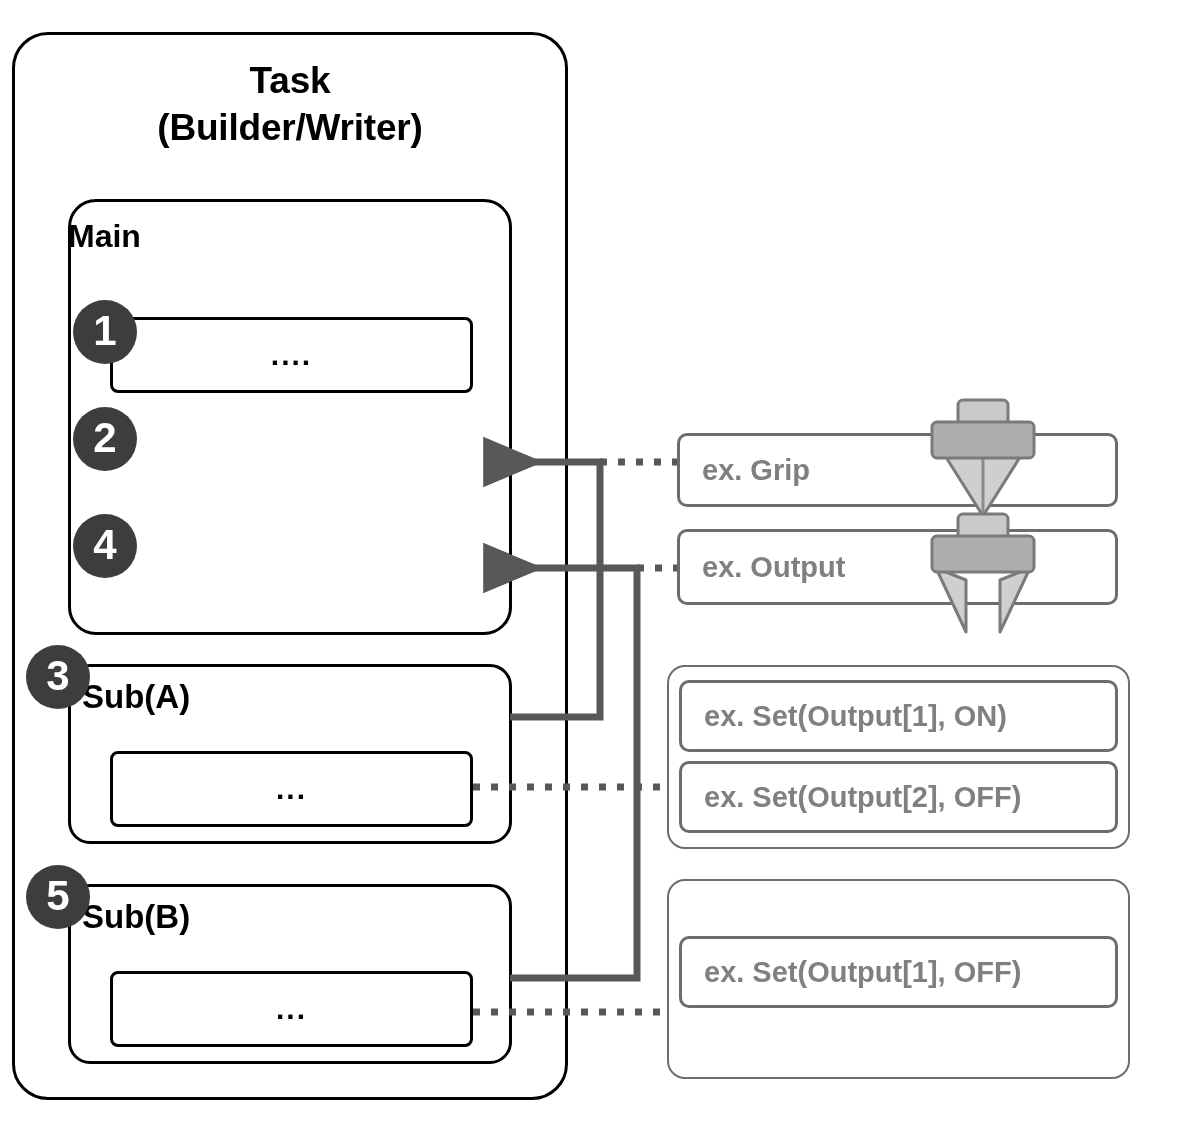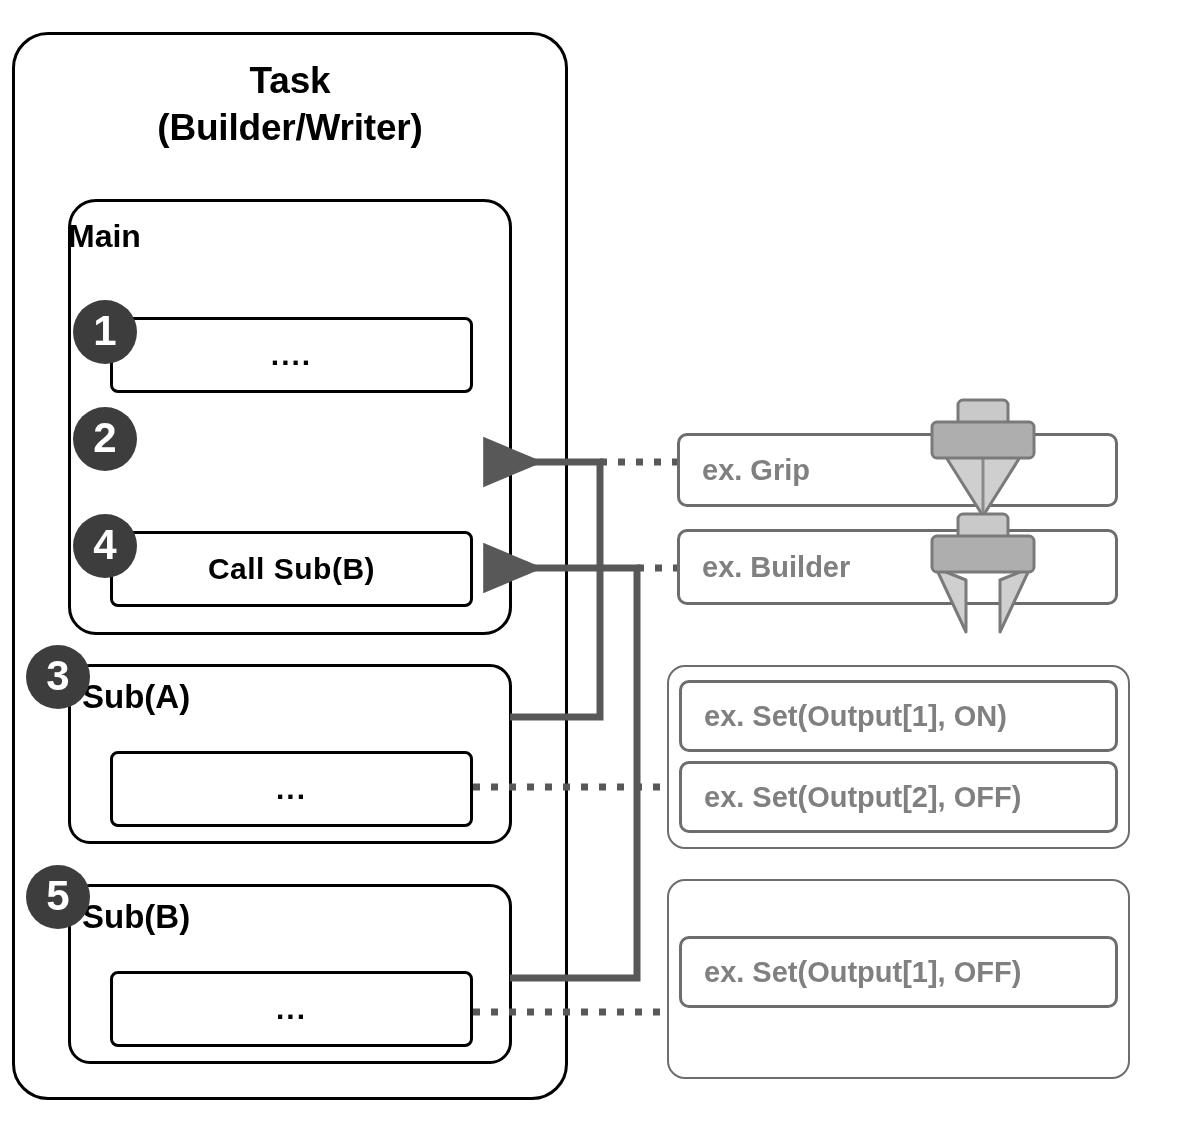--- a/index.html
+++ b/index.html
@@ -152,23 +152,20 @@
     <div class="dots-text">....</div>
   </div>
   <div class="badge" style="left:73px; top:300px;">
     <span>1</span>
   </div>
 
   <div class="badge" style="left:73px; top:407px;">
     <span>2</span>
   </div>
 
-  <div class="rbox black-box" style="left:110px; top:531px; width:363px; height:76px; border-radius:8px;">
-    <div class="stmt-text">Call Sub(B)</div>
-  </div>
   <div class="badge" style="left:73px; top:514px;">
     <span>4</span>
   </div>
 
   <div class="rbox black-box" style="left:68px; top:664px; width:444px; height:180px; border-radius:22px;"></div>
   <div class="sub-label" style="left:82px; top:678px;">Sub(A)</div>
   <div class="rbox black-box" style="left:110px; top:751px; width:363px; height:76px; border-radius:8px;">
     <div class="dots-text">...</div>
   </div>
   <div class="badge" style="left:26px; top:645px;">
@@ -182,21 +179,21 @@
   </div>
   <div class="badge" style="left:26px; top:865px;">
     <span>5</span>
   </div>
 
   <div class="rbox gray-box" style="left:677px; top:424px; width:441px; height:74px; border-radius:10px;margin-top:9px;">
     <div class="ex-text">ex. Grip</div>
   </div>
 
   <div class="rbox gray-box" style="left:677px; top:529px; width:441px; height:76px; border-radius:10px;">
-    <div class="ex-text">ex. Builder</div>
+    <div class="ex-text">ex. Output</div>
   </div>
 
   <div class="gripper" style="left:920px; top:396px; width:126px; height:124px;">
     <svg width="126" height="124" viewBox="0 0 126 124">
 
       <path d="M24,58 L63,120 L102,58 Z" fill="#cfcfcf" stroke="#7a7a7a" stroke-width="3" stroke-linejoin="round"></path>
       <line x1="63" y1="58" x2="63" y2="120" stroke="#8a8a8a" stroke-width="3"></line>
 
       <rect x="38" y="4" width="50" height="38" rx="5" fill="#c9c9c9" stroke="#7a7a7a" stroke-width="3"></rect>
 

